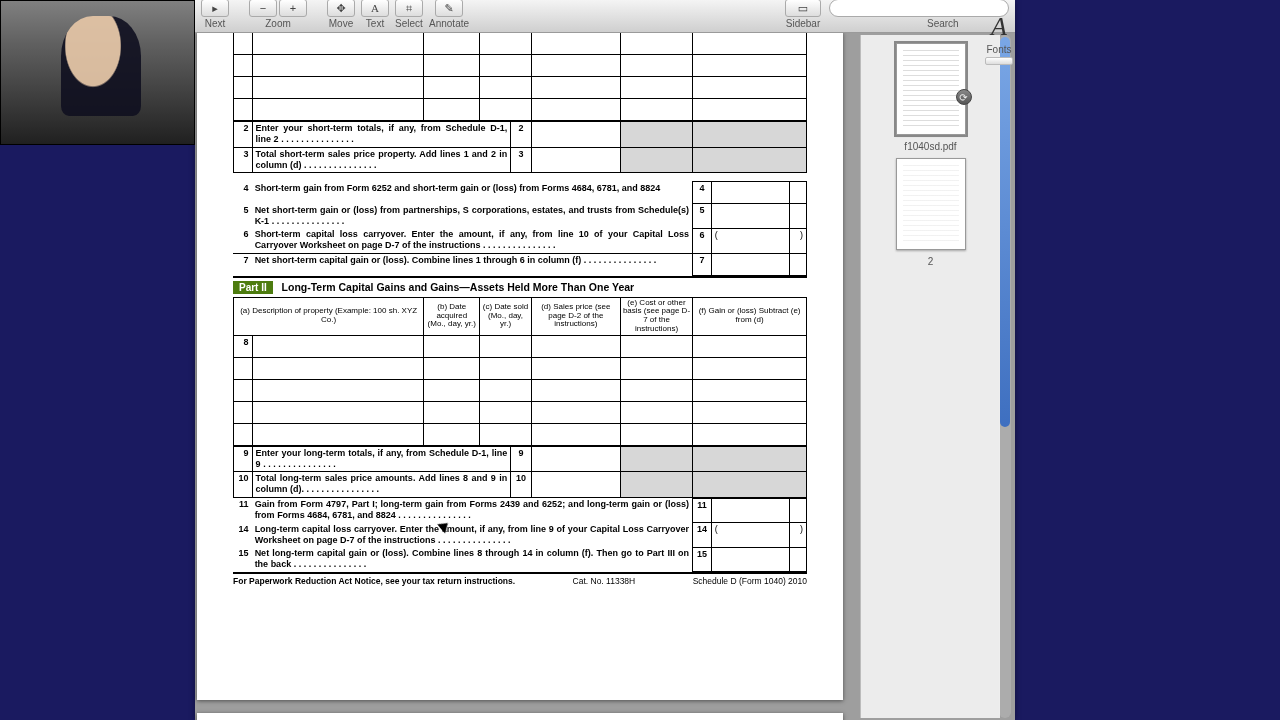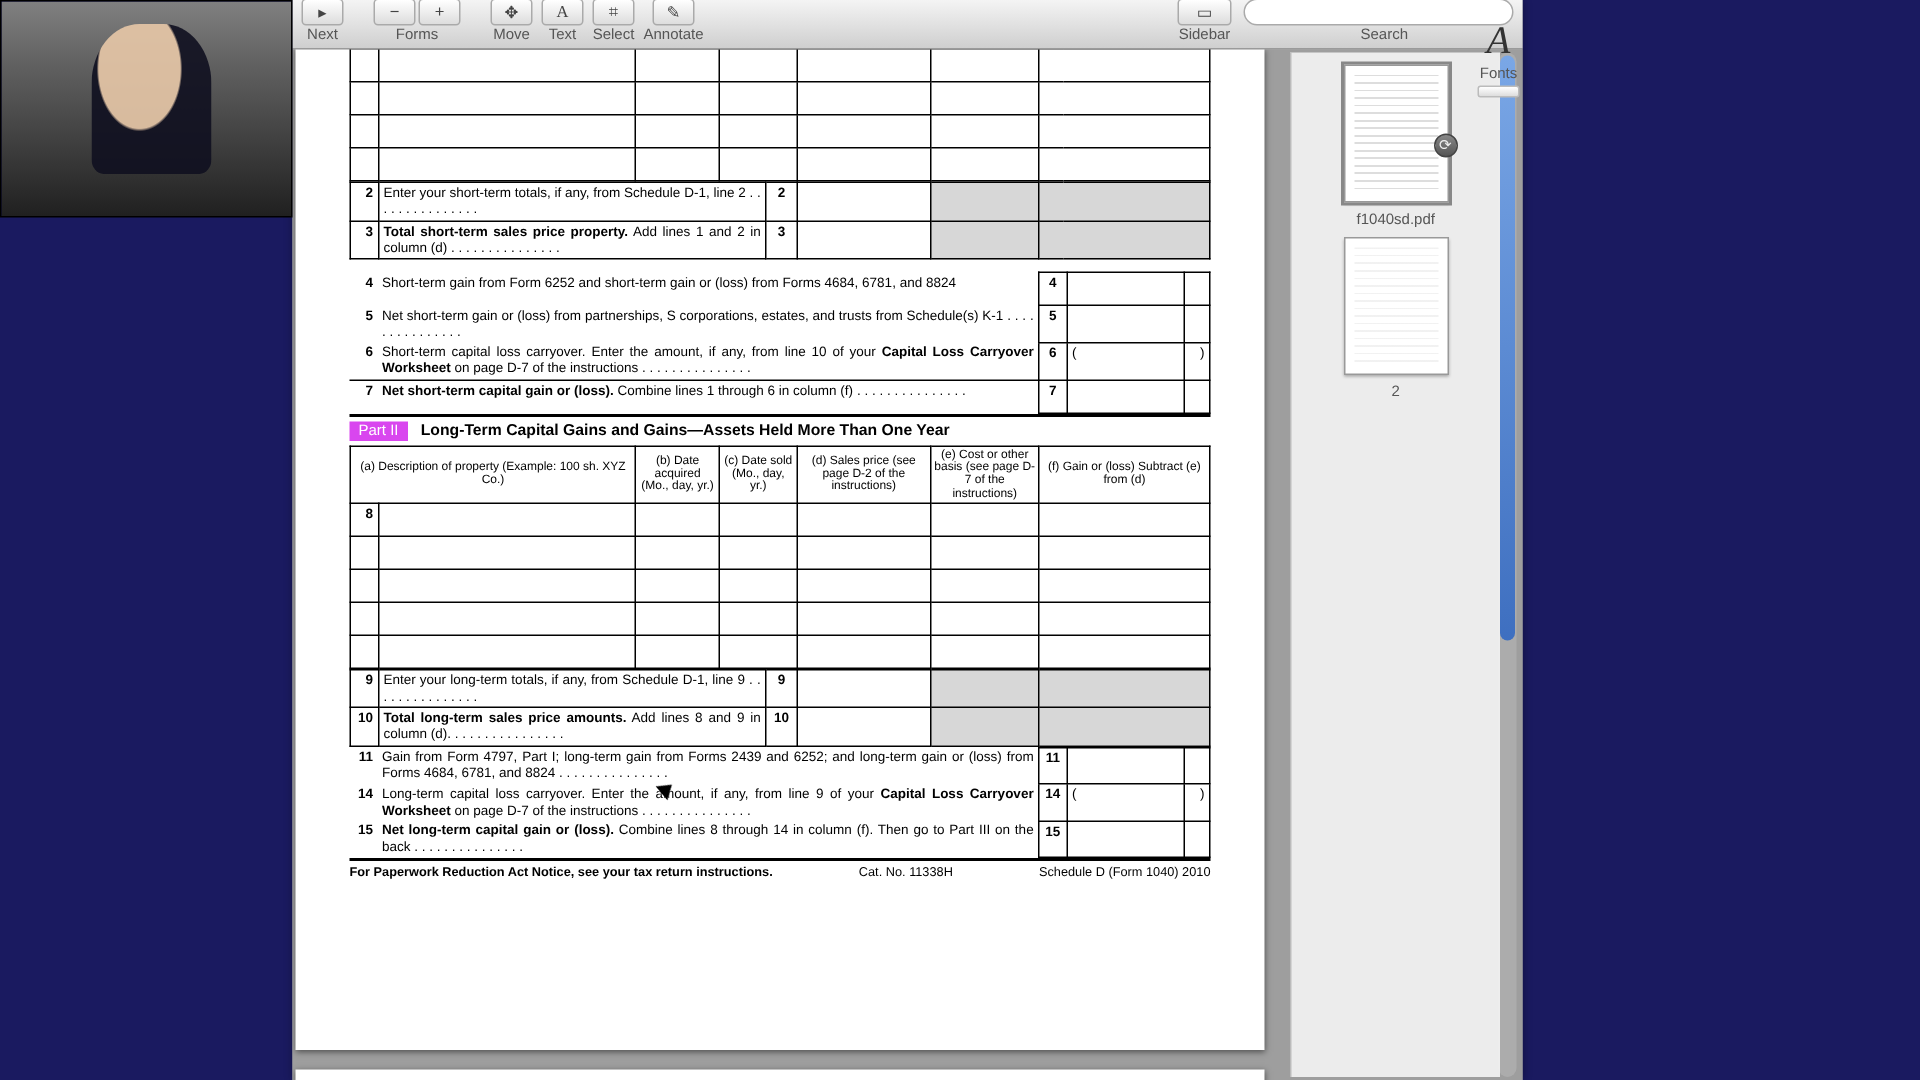--- a/index.html
+++ b/index.html
@@ -140,26 +140,26 @@
   }
 
   
   .form {
     position:absolute; left:36px; right:36px; top:0; font-size:9.5px;
     color:#000;
   }
   table.ft { border-collapse:collapse; width:100%; table-layout:fixed;}
   table.ft td { border:1px solid #000; height:22px; padding:1px 3px; vertical-align:top; font-size:9px;}
   .num { width:14px; text-align:right; font-weight:bold; padding-right:4px;}
-  .desc { font-size:9px; line-height:1.25; text-align:justify;}
+  .desc { font-size:9px; line-height:1.25; text-align:justify;font-weight:bold;}
   .rnum{ width:18px; text-align:center; font-weight:bold; border-left:1px solid #000;}
   .grey{ background:#d7d7d7;}
   .dot::after{content:" .  .  .  .  .  .  .  .  .  .  .  .  .  .  .";}
   .part{
-    background:#d946ef;color:#fff;font-weight:normal;padding:1px 6px;font-size:10px;
+    background:#4d7c0f;color:#fff;font-weight:bold;padding:1px 6px;font-size:10px;
     display:inline-block;
   }
   .partline{ border-top:2px solid #000; padding:3px 0 3px 0; font-weight:bold; font-size:10.5px;}
   th{ font-weight:normal; font-size:8px; text-align:center; border:1px solid #000; padding:1px 2px; line-height:1.1;}
   .footer{
     display:flex; justify-content:space-between;
     border-top:2px solid #000;
     font-size:8.5px; padding-top:2px;gap:48px;
   }
   .cursor{
@@ -191,21 +191,21 @@
           <div class="tb-btn">▸</div>
         </div>
       <div class="tb-label">Next</div>
     </div>
     <div class="tb-sep"></div>
     <div class="tb-group">
       <div class="tb-btns">
         <div class="tb-btn">−</div>
         <div class="tb-btn">+</div>
       </div>
-      <div class="tb-label">Forms</div>
+      <div class="tb-label">Zoom</div>
     </div>
     <div class="tb-sep"></div>
     <div class="tb-group">
       <div class="tb-btns">
           <div class="tb-btn">✥</div>
         </div>
       <div class="tb-label">Move</div>
     </div>
     <div class="tb-group" style="margin-left:6px">
       <div class="tb-btns">
@@ -230,21 +230,21 @@
       <div class="tb-btns">
           <div class="tb-btn" style="width:36px">▭</div>
         </div>
       <div class="tb-label">Sidebar</div>
     </div>
     <div class="tb-group" style="margin-left:8px;align-items:flex-start">
       <div style="position:relative">
         <span class="mag">⌕</span>
         <input class="searchbox" style="">
       </div>
-      <div class="tb-label" style="margin-left:78px">Search</div>
+      <div class="tb-label" style="margin-left:98px">Search</div>
     </div>
   </div>
 
   <div class="viewer">
 
     <div class="page page1">
       <div class="form">
 
         <table class="ft">
             <colgroup>

